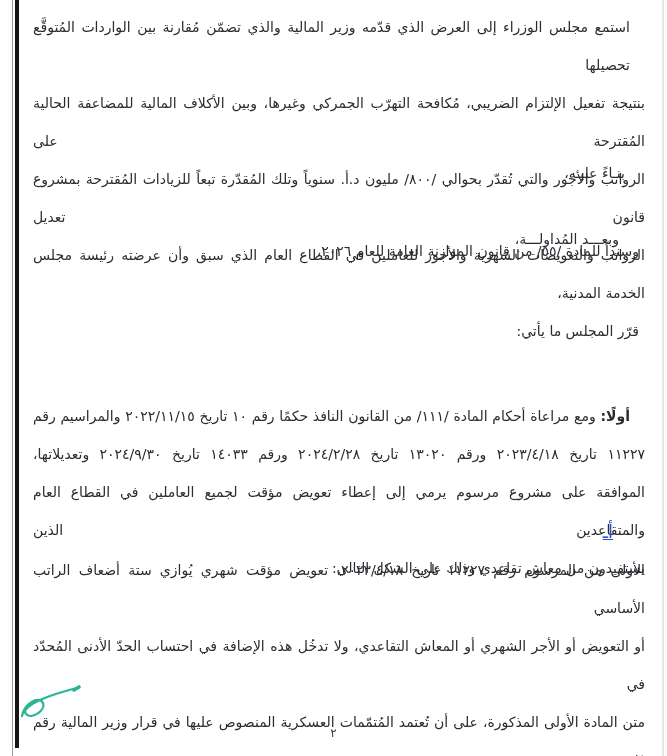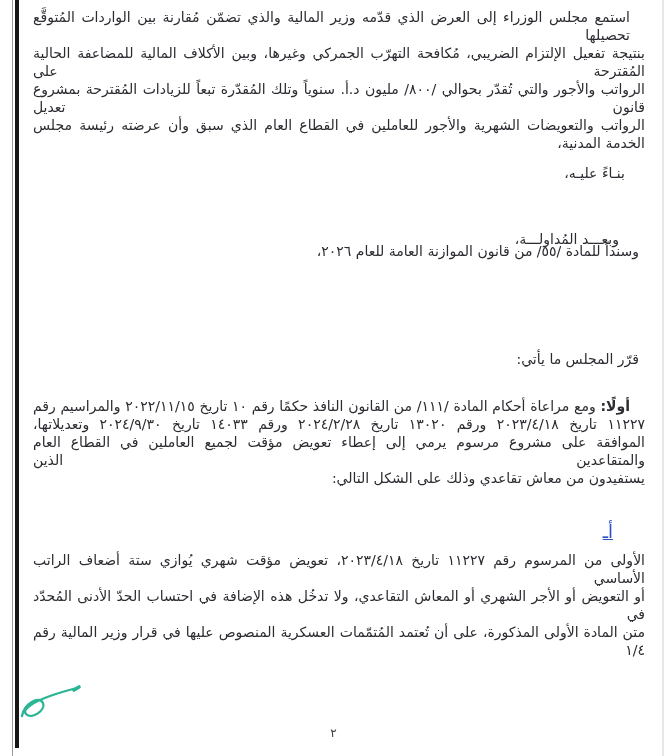--- a/index.html
+++ b/index.html
@@ -17,39 +17,39 @@
   .edge-right{position:absolute;right:3px;top:0;width:2px;height:756px;background:#e7e7e7;}
 
   .content{
     position:absolute;left:33px;right:22px;top:0;bottom:0;
     direction:rtl;
   }
   .block{position:absolute;right:0;left:0;}
 
   .jline{
     font-size:14px;
-    line-height:18px;
+    line-height:38px;
     text-align:justify;
     text-align-last:justify;
     white-space:normal;
   }
   .jline.last{text-align-last:start;}
   .ind{padding-right:15px;}
 
   .h-line{
     font-size:14px;
     line-height:22px;
     text-align:right;
   }
 
   .b-intro{top:8px;}
   .b-binaa{top:162px;padding-right:20px;}
   .b-mudawala{top:228px;padding-right:26px;}
   .b-sanad{top:240px;padding-right:6px;}
-  .b-qarar{top:348px;padding-right:6px;}
+  .b-qarar{top:320px;padding-right:6px;}
   .b-awwalan{top:397px;}
   .b-item-a{top:521px;text-align:right;padding-right:32px;}
   .b-item1{top:551px;}
 
   .lead-bold{font-weight:bold;}
 
   .item-a-link{
     color:#2b50c4;
     font-size:18px;
     text-decoration:underline;

